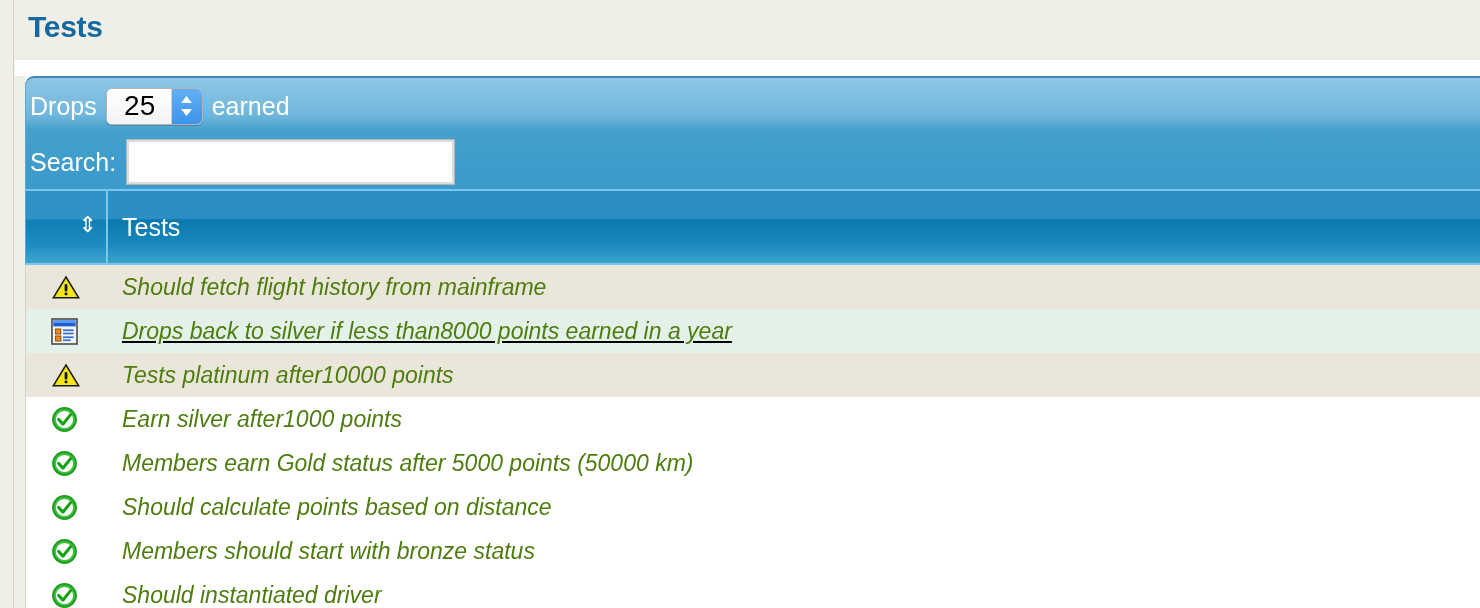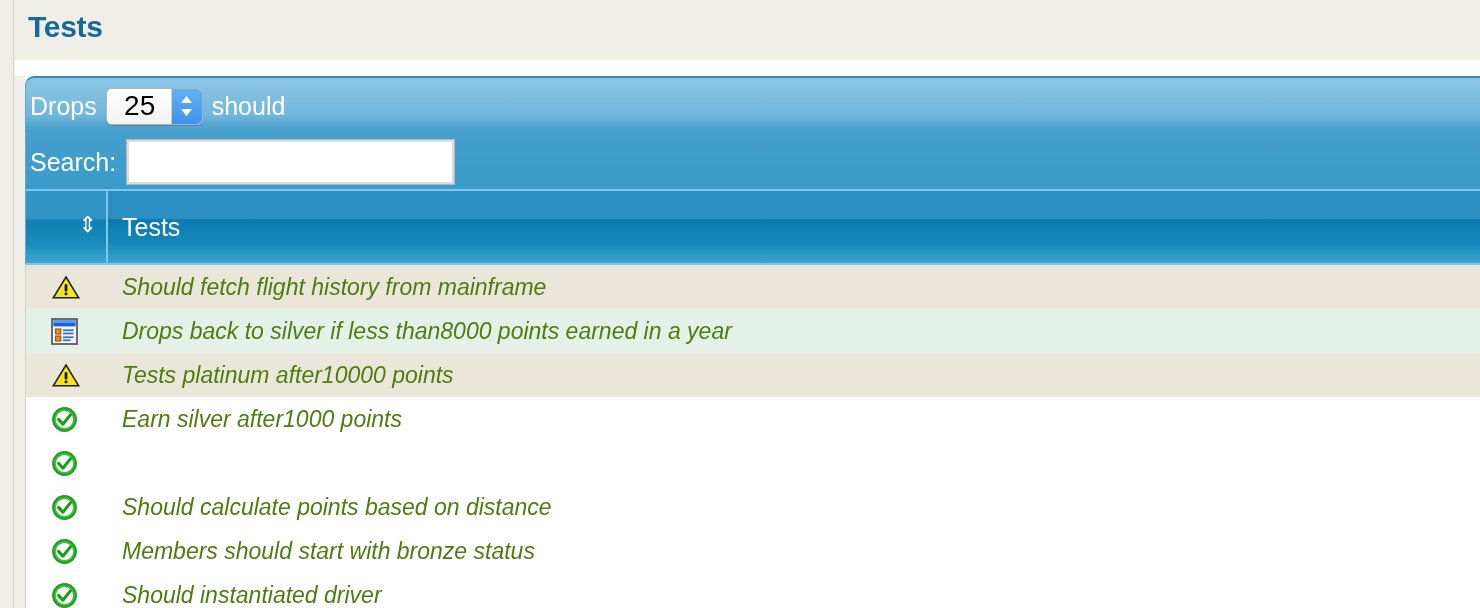--- a/index.html
+++ b/index.html
@@ -204,21 +204,21 @@
 
   
   #tbody { background: #ffffff; }
   .row {
     display: flex;
     align-items: center;
     height: 44px;
     border-left: 1px solid #d5d3c7;
   }
   .row.beige  { background: #eae7da; }
-  .row.mint   { background: #e3f1e9; }
+  .row.mint   { background: #e3f1e9; text-decoration: underline; }
   .row.white  { background: #ffffff; font-style: italic; }
 
   .cell-icon {
     width: 82px;
     flex: 0 0 82px;
     display: flex;
     align-items: center;
     padding-left: 25px;
   }
   .cell-text {
@@ -257,21 +257,21 @@
         <span class="length-select">
           <span class="sel-value">25</span>
           <span class="stepper">
             <svg width="17" height="26" viewBox="0 0 17 26" aria-hidden="true">
               <path d="M8.5 3 L14 10 L3 10 Z" fill="#ffffff"></path>
               <path d="M8.5 23 L14 16 L3 16 Z" fill="#ffffff"></path>
             </svg>
           </span>
         </span>
 
-        <span class="control-label">should</span>
+        <span class="control-label">earned</span>
       </div>
 
       <div class="control-row" id="filter-row">
         <span class="control-label">Search:</span>
         <input class="search-input" type="text" value="" style="">
       </div>
     </div>
 
     <div id="thead">
       <div id="th-sort">
@@ -344,20 +344,21 @@
           <div class="cell-icon">
             <span>
   <svg class="icon" width="27" height="27" viewBox="0 0 27 27" aria-hidden="true">
     <circle cx="13.5" cy="13.5" r="12.4" fill="#1f9e1f"></circle>
     <circle cx="13.5" cy="13.5" r="10.4" fill="#3fbe3f"></circle>
     <circle cx="13.5" cy="13.5" r="8.6" fill="#ffffff"></circle>
     <path d="M7.6 13.4 L11.9 18.2 L19.6 8.6" fill="none" stroke="#16a016" stroke-width="3.1" stroke-linecap="round" stroke-linejoin="round"></path>
   </svg>
 </span>
           </div>
+          <div class="cell-text">Members earn Gold status after 5000 points (50000 km)</div>
         </div>
         <div class="row white">
           <div class="cell-icon">
             <span>
   <svg class="icon" width="27" height="27" viewBox="0 0 27 27" aria-hidden="true">
     <circle cx="13.5" cy="13.5" r="12.4" fill="#1f9e1f"></circle>
     <circle cx="13.5" cy="13.5" r="10.4" fill="#3fbe3f"></circle>
     <circle cx="13.5" cy="13.5" r="8.6" fill="#ffffff"></circle>
     <path d="M7.6 13.4 L11.9 18.2 L19.6 8.6" fill="none" stroke="#16a016" stroke-width="3.1" stroke-linecap="round" stroke-linejoin="round"></path>
   </svg>

